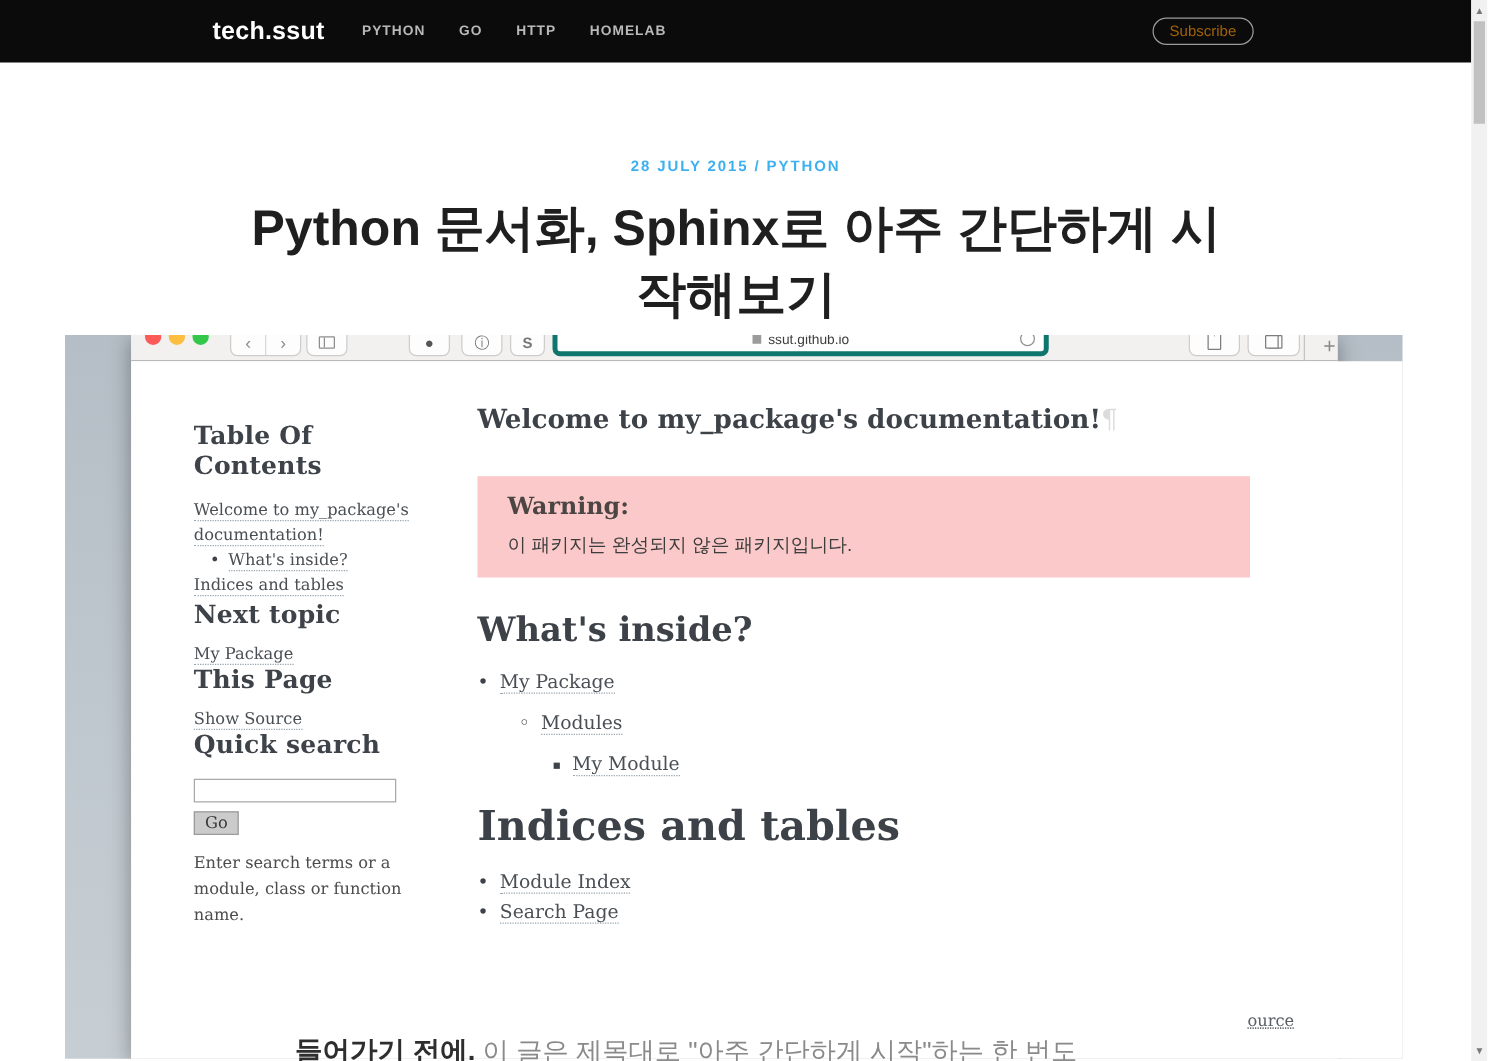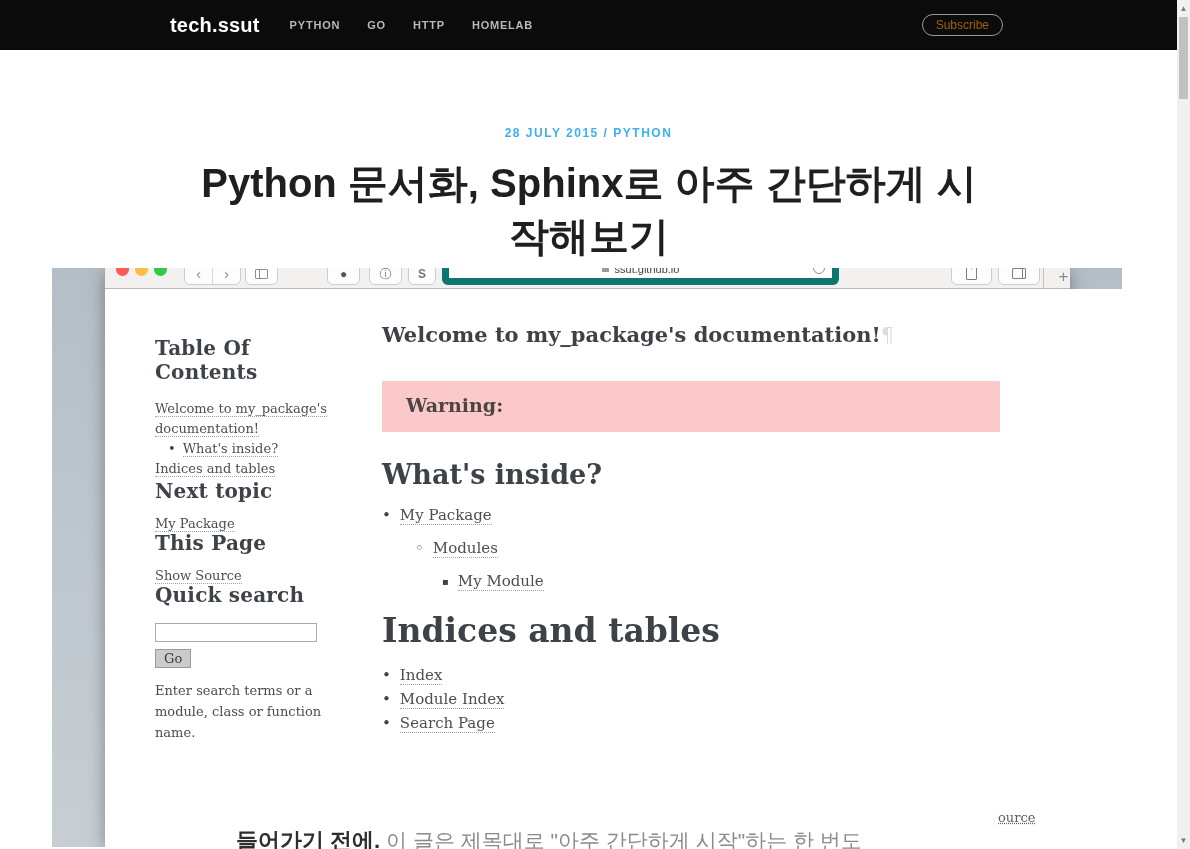--- a/index.html
+++ b/index.html
@@ -44,21 +44,21 @@
   .tbtn { position:absolute; top:-8px; height:25px; background:#fdfdfd;
           border:1px solid #cdcdcd; border-radius:6px; display:flex; align-items:flex-end;
           justify-content:center; color:#8b8b8b; }
   .tbtn .half { width:28px; text-align:center; font-size:14px; line-height:20px; }
   .tbtn .div { width:1px; background:#d8d8d8; height:100%; }
   .sb-icon { width:13px; height:10px; border:1px solid #8e8e8e; border-radius:1px;
              margin-bottom:5px; position:relative; }
   .sb-icon::before { content:""; position:absolute; left:3px; top:0; bottom:0; width:1px; background:#8e8e8e; }
   .ext-glyph { font-size:12px; line-height:19px; color:#555; }
   .addr { position:absolute; left:337px; top:-8px; width:397px; height:25px; background:#fff;
-          border:7px solid #0f766e; border-radius:6px; display:flex; align-items:flex-end;
+          border:4px solid #0f766e; border-radius:6px; display:flex; align-items:flex-end;
           justify-content:center; padding-bottom:3px; cursor:text; }
   .favicon { width:7px; height:7px; background:#9b9b9b; margin:0 6px 3px 0; }
   .addr-text { font-size:11px; color:#3c3c3c; }
   .reload { position:absolute; right:7px; bottom:4px; width:12px; height:12px;
             border:1.5px solid #8f8f8f; border-radius:50%; }
   .share-icon { width:11px; height:13px; border:1px solid #7d7d7d; border-radius:1px;
                 margin-bottom:4px; position:relative; }
   .share-icon::before { content:"↑"; position:absolute; left:2px; top:-7px; font-size:10px; color:#7d7d7d; background:#fdfdfd; }
   .tabs-icon { width:14px; height:11px; position:relative; margin-bottom:5px; }
   .tabs-icon::before, .tabs-icon::after { content:""; position:absolute; width:9px; height:9px;
@@ -196,32 +196,32 @@
         <input class="q-input" type="text" style="">
         <button class="q-go">Go</button>
         <div class="q-help">Enter search terms or a module, class or function name.</div>
       </div>
 
       <div class="doc-main">
         <h1 class="doc-h1"><span>Welcome to my_package's documentation!</span><span class="pilcrow">¶</span></h1>
 
         <div class="warnbox">
           <div class="warn-t">Warning:</div>
+          <div class="warn-b">이 패키지는 완성되지 않은 패키지입니다.</div>
         </div>
 
         <h2 class="doc-h2">What's inside?</h2>
         <ul class="doc-list">
           <li class="li-l1"><a class="doc-link">My Package</a></li>
           <li class="li-l2"><a class="doc-link">Modules</a></li>
           <li class="li-l3"><a class="doc-link">My Module</a></li>
         </ul>
 
         <h1 class="doc-h1b">Indices and tables</h1>
         <ul class="doc-list tight">
-          <li class="li-l1"><a class="doc-link">Index</a></li>
           <li class="li-l1"><a class="doc-link">Module Index</a></li>
           <li class="li-l1"><a class="doc-link">Search Page</a></li>
         </ul>
       </div>
 
       <a class="src-link">ource</a>
     </div>
   </div>
 </div>
 

